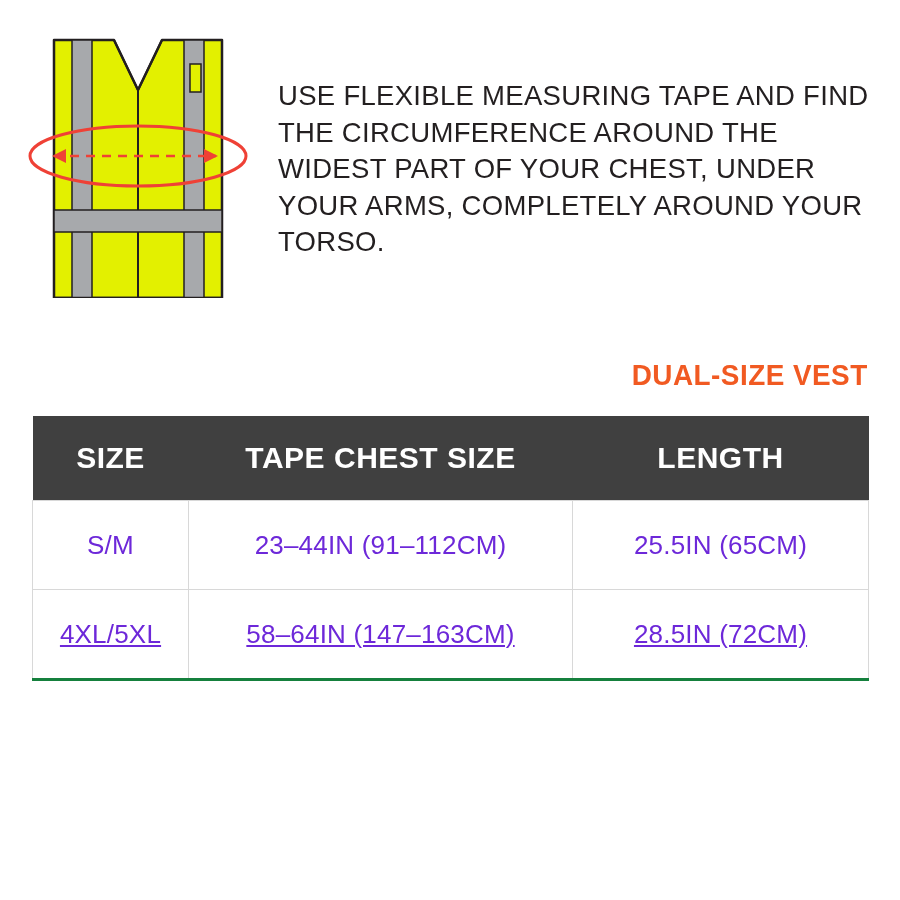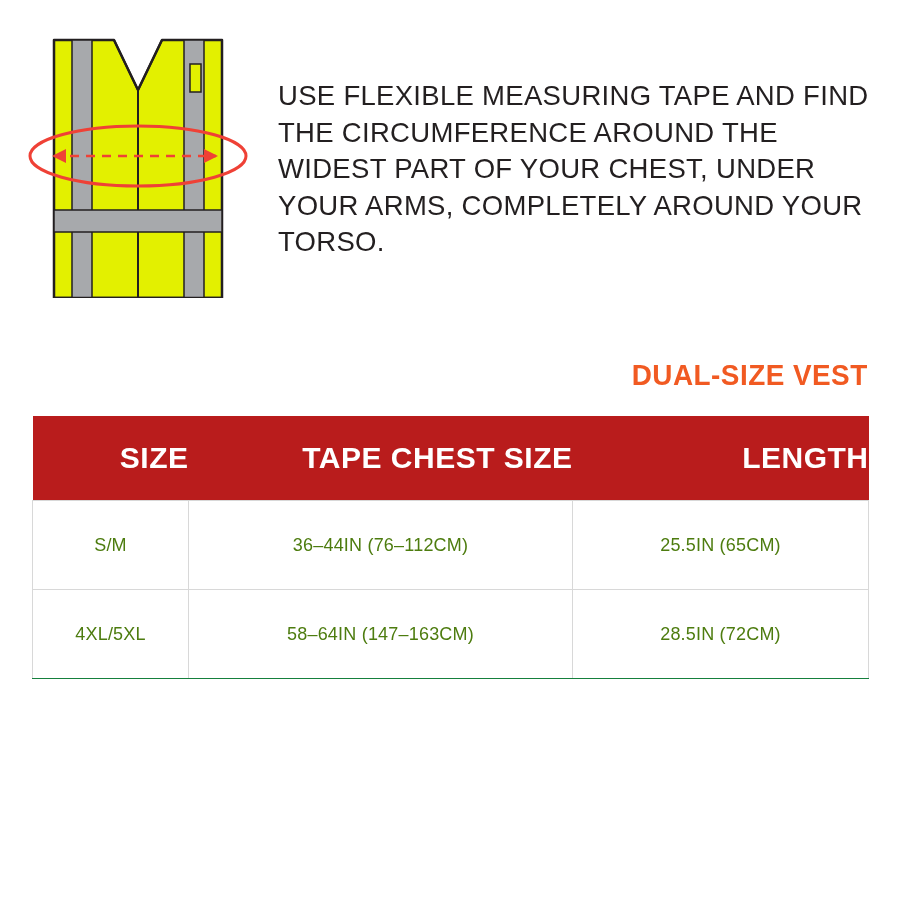--- a/index.html
+++ b/index.html
@@ -70,47 +70,47 @@
   
   .size-table {
     position: absolute;
     left: 32px;
     top: 416px;
     width: 836px;
     border-collapse: collapse;
     table-layout: fixed;
   }
   .size-table th {
-    background: #b91c1c;
+    background: #404040;
     color: #ffffff;
     font-size: 30px;
     font-weight: 700;
     letter-spacing: 0.5px;
     height: 84px;
-    text-align: right;
+    text-align: center;
     border: none;
     padding: 0;
     font-family: "Liberation Sans", sans-serif;
   }
   .size-table th.col-size { width: 156px; }
   .size-table th.col-chest { width: 384px; }
   .size-table th.col-length { width: 296px; }
 
   .size-table td {
-    font-size: 18px;
-    color: #4d7c0f;
+    font-size: 26px;
+    color: #6d28d9;
     height: 88px;
     text-align: center;
     border: 1px solid #d8d8d8;
     padding: 0 8px;
     font-weight: 400;
     letter-spacing: 0.2px;
   }
   .size-table tbody tr td:first-child { border-left: 1px solid #d8d8d8; }
-  .size-table tbody tr:last-child td { border-bottom: 1px solid #15803d; }
+  .size-table tbody tr:last-child td { border-bottom: 3px solid #15803d; text-decoration: underline; }
 </style>
 </head>
 <body>
 
 <div class="page">
 
   <div class="top-area">
 
     <div class="vest-wrap">
       <svg width="240" height="270" viewBox="0 0 240 270" xmlns="http://www.w3.org/2000/svg">
@@ -149,21 +149,21 @@
     <thead>
       <tr>
         <th class="col-size">SIZE</th>
         <th class="col-chest">TAPE CHEST SIZE</th>
         <th class="col-length">LENGTH</th>
       </tr>
     </thead>
     <tbody>
       <tr>
         <td>S/M</td>
-        <td>36–44IN (76–112CM)</td>
+        <td>23–44IN (91–112CM)</td>
         <td>25.5IN (65CM)</td>
       </tr>
       <tr>
         <td>4XL/5XL</td>
         <td>58–64IN (147–163CM)</td>
         <td>28.5IN (72CM)</td>
       </tr>
     </tbody>
   </table>
 

